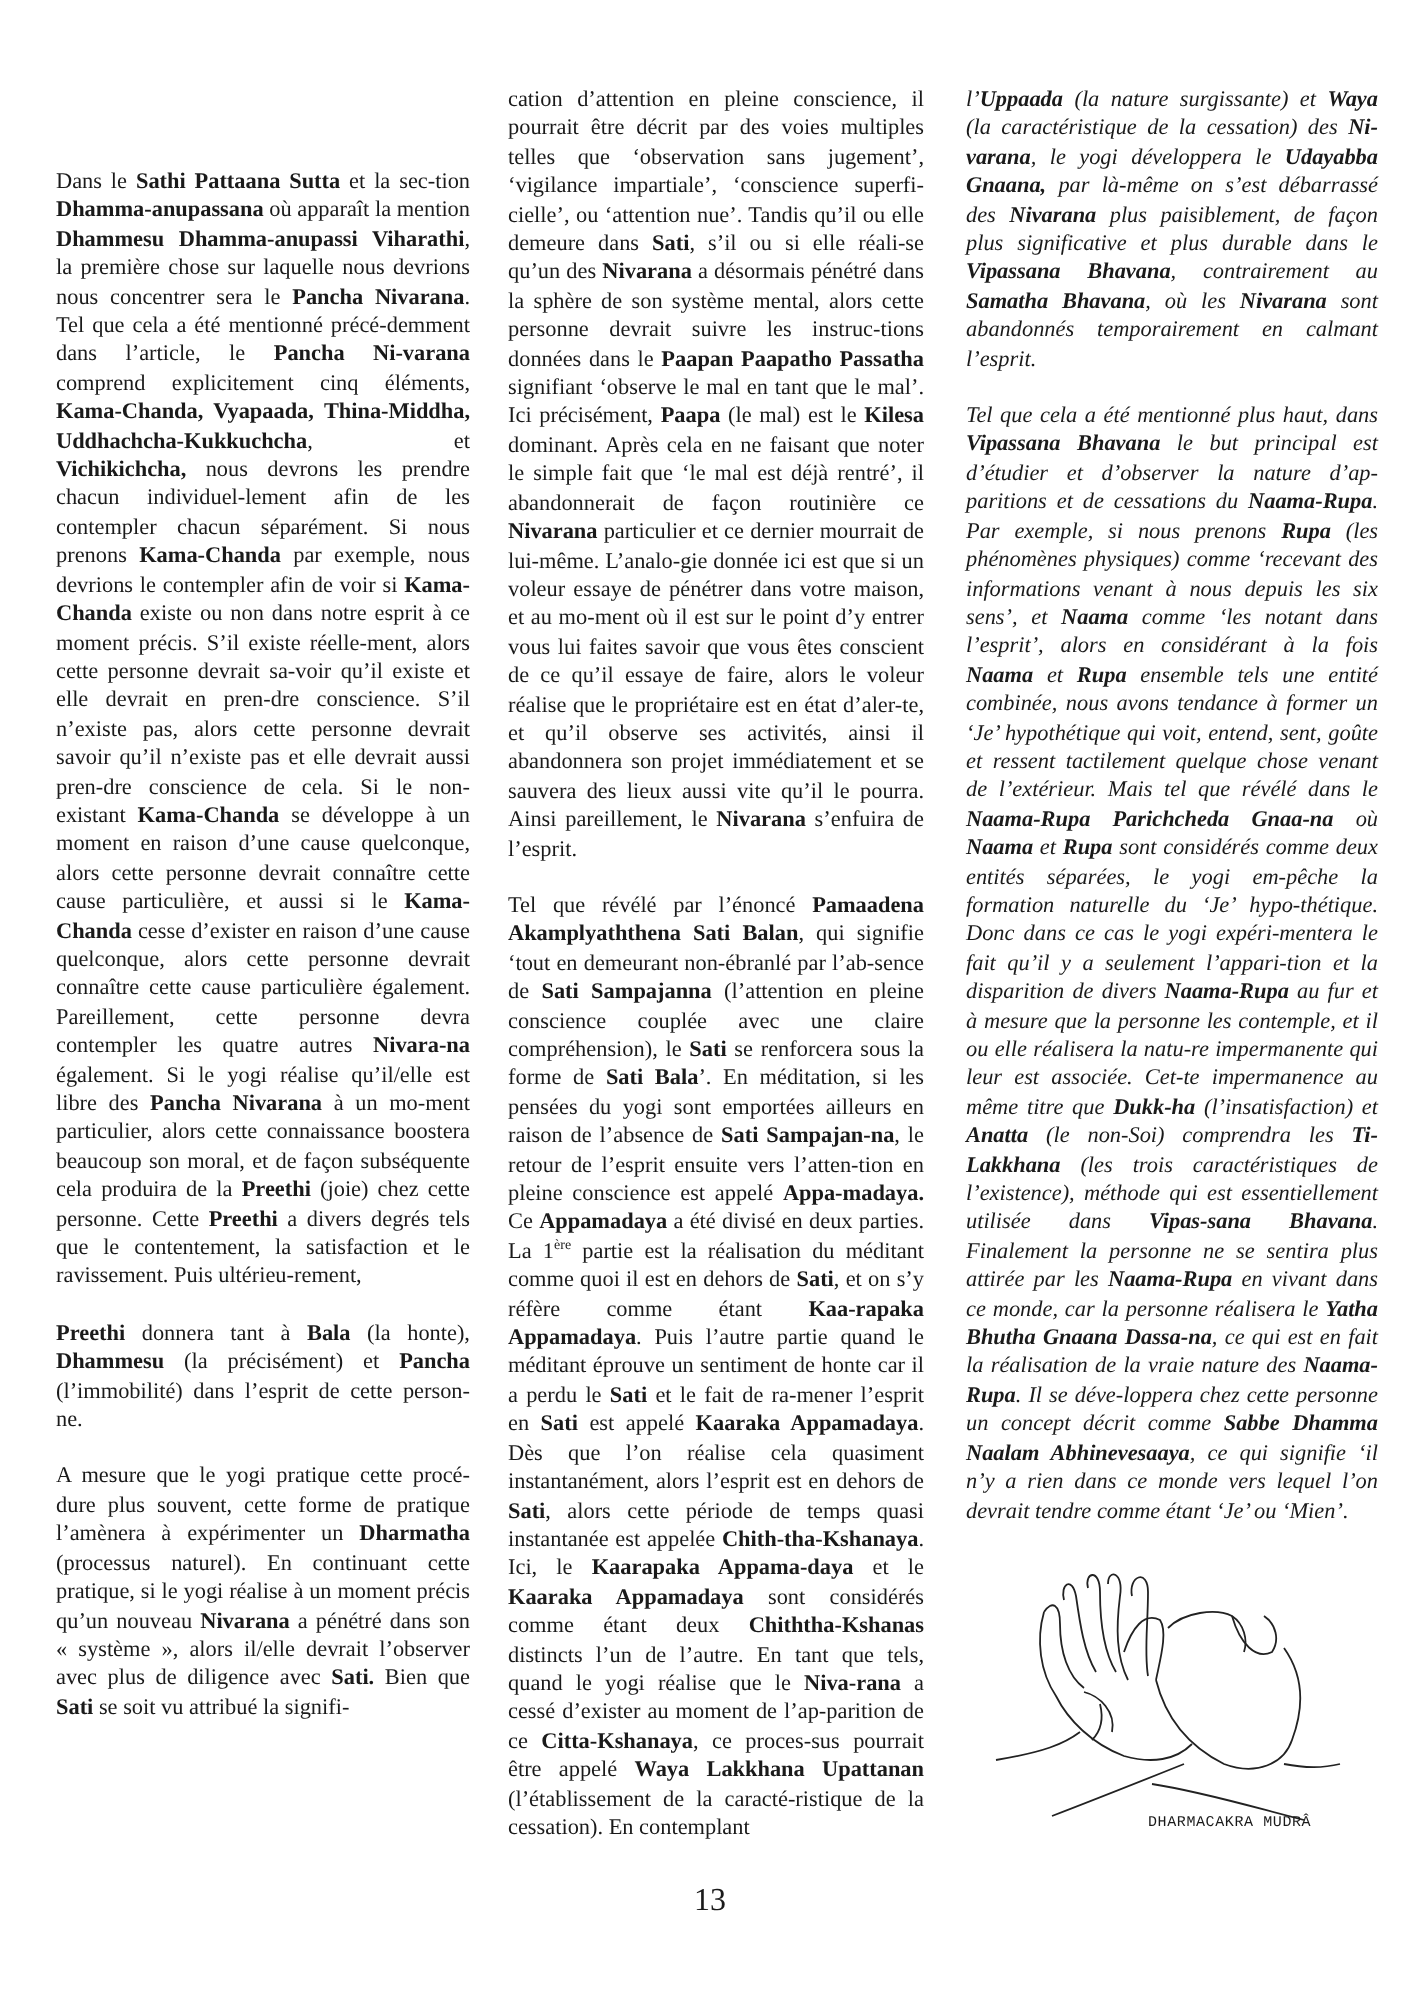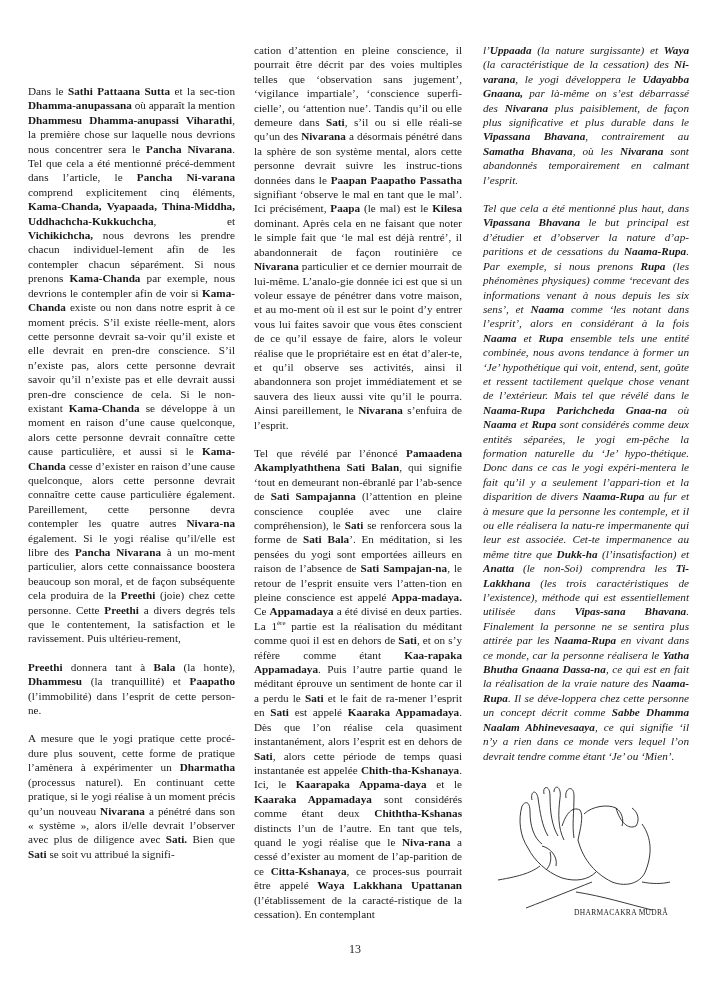--- a/index.html
+++ b/index.html
@@ -4,31 +4,31 @@
 <style>
   html, body { margin: 0; padding: 0; background: #ffffff; }
   body { width: 710px; height: 1000px; position: relative; overflow: hidden;
          font-family: "Liberation Serif", "DejaVu Serif", serif; color: #1a1a1a; }
   .col { position: absolute; font-size: 11.2px; line-height: 14.4px; text-align: justify; hyphens: manual; }
   .col p { margin: 0 0 14px 0; }
   #col1 { left: 28px; top: 84px; width: 207px; font-family: Liberation Serif, serif; }
   #col2 { left: 254px; top: 43px; width: 208px; }
   #col3 { left: 483px; top: 43px; width: 206px; font-style: italic; }
   sup { font-size: 7px; line-height: 0; font-family: Liberation Serif, serif; }
-  #page-number { position: absolute; left: 0; width: 710px; top: 942px; text-align: center; font-size: 12px; }
+  #page-number { position: absolute; left: 0; width: 710px; top: 942px; text-align: center; font-size: 16px; }
   #illustration { position: absolute; left: 492px; top: 786px; width: 200px; height: 150px; }
   #caption { position: absolute; left: 574px; top: 908px; font-size: 7.5px; letter-spacing: 0.3px;
-             font-family: Liberation Serif, serif; }
+             font-family: Liberation Mono, monospace; }
 </style>
 </head>
 <body>
 
 <div id="col1" class="col">
     <p><span class="seg">Dans le </span><b class="seg">Sathi Pattaana Sutta</b><span class="seg"> et la sec-tion </span><b class="seg">Dhamma-anupassana</b><span class="seg"> où apparaît la mention </span><b class="seg">Dhammesu Dhamma-anupassi Viharathi</b><span class="seg">, la première chose sur laquelle nous devrions nous concentrer sera le </span><b class="seg">Pancha Nivarana</b><span class="seg">. Tel que cela a été mentionné précé-demment dans l’article, le </span><b class="seg">Pancha Ni-varana</b><span class="seg"> comprend explicitement cinq éléments, </span><b class="seg">Kama-Chanda, Vyapaada, Thina-Middha, Uddhachcha-Kukkuchcha</b><span class="seg">, et </span><b class="seg">Vichikichcha,</b><span class="seg"> nous devrons les prendre chacun individuel-lement afin de les contempler chacun séparément. Si nous prenons </span><b class="seg">Kama-Chanda</b><span class="seg"> par exemple, nous devrions le contempler afin de voir si </span><b class="seg">Kama-Chanda</b><span class="seg"> existe ou non dans notre esprit à ce moment précis. S’il existe réelle-ment, alors cette personne devrait sa-voir qu’il existe et elle devrait en pren-dre conscience. S’il n’existe pas, alors cette personne devrait savoir qu’il n’existe pas et elle devrait aussi pren-dre conscience de cela. Si le non-existant </span><b class="seg">Kama-Chanda</b><span class="seg"> se développe à un moment en raison d’une cause quelconque, alors cette personne devrait connaître cette cause particulière, et aussi si le </span><b class="seg">Kama-Chanda</b><span class="seg"> cesse d’exister en raison d’une cause quelconque, alors cette personne devrait connaître cette cause particulière également. Pareillement, cette personne devra contempler les quatre autres </span><b class="seg">Nivara-na</b><span class="seg"> également. Si le yogi réalise qu’il/elle est libre des </span><b class="seg">Pancha Nivarana</b><span class="seg"> à un mo-ment particulier, alors cette connaissance boostera beaucoup son moral, et de façon subséquente cela produira de la </span><b class="seg">Preethi</b><span class="seg"> (joie) chez cette personne. Cette </span><b class="seg">Preethi</b><span class="seg"> a divers degrés tels que le contentement, la satisfaction et le ravissement. Puis ultérieu-rement,</span></p>
-    <p><b class="seg">Preethi</b><span class="seg"> donnera tant à </span><b class="seg">Bala</b><span class="seg"> (la honte), </span><b class="seg">Dhammesu</b><span class="seg"> (la tranquillité) et </span><b class="seg">Paapatho</b><span class="seg"> (l’immobilité) dans l’esprit de cette person-ne.</span></p>
+    <p><b class="seg">Preethi</b><span class="seg"> donnera tant à </span><b class="seg">Bala</b><span class="seg"> (la honte), </span><b class="seg">Dhammesu</b><span class="seg"> (la précisément) et </span><b class="seg">Pancha</b><span class="seg"> (l’immobilité) dans l’esprit de cette person-ne.</span></p>
     <p><span class="seg">A mesure que le yogi pratique cette procé-dure plus souvent, cette forme de pratique l’amènera à expérimenter un </span><b class="seg">Dharmatha</b><span class="seg"> (processus naturel). En continuant cette pratique, si le yogi réalise à un moment précis qu’un nouveau </span><b class="seg">Nivarana</b><span class="seg"> a pénétré dans son « système », alors il/elle devrait l’observer avec plus de diligence avec </span><b class="seg">Sati.</b><span class="seg"> Bien que </span><b class="seg">Sati</b><span class="seg"> se soit vu attribué la signifi-</span></p>
   </div>
 <div id="col2" class="col">
     <p><span class="seg">cation d’attention en pleine conscience, il pourrait être décrit par des voies multiples telles que ‘observation sans jugement’, ‘vigilance impartiale’, ‘conscience superfi-cielle’, ou ‘attention nue’. Tandis qu’il ou elle demeure dans </span><b class="seg">Sati</b><span class="seg">, s’il ou si elle réali-se qu’un des </span><b class="seg">Nivarana</b><span class="seg"> a désormais pénétré dans la sphère de son système mental, alors cette personne devrait suivre les instruc-tions données dans le </span><b class="seg">Paapan Paapatho Passatha</b><span class="seg"> signifiant ‘observe le mal en tant que le mal’. Ici précisément, </span><b class="seg">Paapa</b><span class="seg"> (le mal) est le </span><b class="seg">Kilesa</b><span class="seg"> dominant. Après cela en ne faisant que noter le simple fait que ‘le mal est déjà rentré’, il abandonnerait de façon routinière ce </span><b class="seg">Nivarana</b><span class="seg"> particulier et ce dernier mourrait de lui-même. L’analo-gie donnée ici est que si un voleur essaye de pénétrer dans votre maison, et au mo-ment où il est sur le point d’y entrer vous lui faites savoir que vous êtes conscient de ce qu’il essaye de faire, alors le voleur réalise que le propriétaire est en état d’aler-te, et qu’il observe ses activités, ainsi il abandonnera son projet immédiatement et se sauvera des lieux aussi vite qu’il le pourra. Ainsi pareillement, le </span><b class="seg">Nivarana</b><span class="seg"> s’enfuira de l’esprit.</span></p>
     <p><span class="seg">Tel que révélé par l’énoncé </span><b class="seg">Pamaadena Akamplyaththena Sati Balan</b><span class="seg">, qui signifie ‘tout en demeurant non-ébranlé par l’ab-sence de </span><b class="seg">Sati Sampajanna</b><span class="seg"> (l’attention en pleine conscience couplée avec une claire compréhension), le </span><b class="seg">Sati</b><span class="seg"> se renforcera sous la forme de </span><b class="seg">Sati Bala</b><span class="seg">’. En méditation, si les pensées du yogi sont emportées ailleurs en raison de l’absence de </span><b class="seg">Sati Sampajan-na</b><span class="seg">, le retour de l’esprit ensuite vers l’atten-tion en pleine conscience est appelé </span><b class="seg">Appa-madaya.</b><span class="seg"> Ce </span><b class="seg">Appamadaya</b><span class="seg"> a été divisé en deux parties. La 1</span><sup class="seg">ère</sup><span class="seg"> partie est la réalisation du méditant comme quoi il est en dehors de </span><b class="seg">Sati</b><span class="seg">, et on s’y réfère comme étant </span><b class="seg">Kaa-rapaka Appamadaya</b><span class="seg">. Puis l’autre partie quand le méditant éprouve un sentiment de honte car il a perdu le </span><b class="seg">Sati</b><span class="seg"> et le fait de ra-mener l’esprit en </span><b class="seg">Sati</b><span class="seg"> est appelé </span><b class="seg">Kaaraka Appamadaya</b><span class="seg">. Dès que l’on réalise cela quasiment instantanément, alors l’esprit est en dehors de </span><b class="seg">Sati</b><span class="seg">, alors cette période de temps quasi instantanée est appelée </span><b class="seg">Chith-tha-Kshanaya</b><span class="seg">. Ici, le </span><b class="seg">Kaarapaka Appama-daya</b><span class="seg"> et le </span><b class="seg">Kaaraka Appamadaya</b><span class="seg"> sont considérés comme étant deux </span><b class="seg">Chiththa-Kshanas</b><span class="seg"> distincts l’un de l’autre. En tant que tels, quand le yogi réalise que le </span><b class="seg">Niva-rana</b><span class="seg"> a cessé d’exister au moment de l’ap-parition de ce </span><b class="seg">Citta-Kshanaya</b><span class="seg">, ce proces-sus pourrait être appelé </span><b class="seg">Waya Lakkhana Upattanan</b><span class="seg"> (l’établissement de la caracté-ristique de la cessation). En contemplant</span></p>
   </div>
 <div id="col3" class="col">
     <p><span class="seg">l’</span><b class="seg">Uppaada</b><span class="seg"> (la nature surgissante) et </span><b class="seg">Waya</b><span class="seg"> (la caractéristique de la cessation) des </span><b class="seg">Ni-varana</b><span class="seg">, le yogi développera le </span><b class="seg">Udayabba Gnaana,</b><span class="seg"> par là-même on s’est débarrassé des </span><b class="seg">Nivarana</b><span class="seg"> plus paisiblement, de façon plus significative et plus durable dans le </span><b class="seg">Vipassana Bhavana</b><span class="seg">, contrairement au </span><b class="seg">Samatha Bhavana</b><span class="seg">, où les </span><b class="seg">Nivarana</b><span class="seg"> sont abandonnés temporairement en calmant l’esprit.</span></p>
     <p><span class="seg">Tel que cela a été mentionné plus haut, dans </span><b class="seg">Vipassana Bhavana</b><span class="seg"> le but principal est d’étudier et d’observer la nature d’ap-paritions et de cessations du </span><b class="seg">Naama-Rupa</b><span class="seg">. Par exemple, si nous prenons </span><b class="seg">Rupa</b><span class="seg"> (les phénomènes physiques) comme ‘recevant des informations venant à nous depuis les six sens’, et </span><b class="seg">Naama</b><span class="seg"> comme ‘les notant dans l’esprit’, alors en considérant à la fois </span><b class="seg">Naama</b><span class="seg"> et </span><b class="seg">Rupa</b><span class="seg"> ensemble tels une entité combinée, nous avons tendance à former un ‘Je’ hypothétique qui voit, entend, sent, goûte et ressent tactilement quelque chose venant de l’extérieur. Mais tel que révélé dans le </span><b class="seg">Naama-Rupa Parichcheda Gnaa-na</b><span class="seg"> où </span><b class="seg">Naama</b><span class="seg"> et </span><b class="seg">Rupa</b><span class="seg"> sont considérés comme deux entités séparées, le yogi em-pêche la formation naturelle du ‘Je’ hypo-thétique. Donc dans ce cas le yogi expéri-mentera le fait qu’il y a seulement l’appari-tion et la disparition de divers </span><b class="seg">Naama-Rupa</b><span class="seg"> au fur et à mesure que la personne les contemple, et il ou elle réalisera la natu-re impermanente qui leur est associée. Cet-te impermanence au même titre que </span><b class="seg">Dukk-ha</b><span class="seg"> (l’insatisfaction) et </span><b class="seg">Anatta</b><span class="seg"> (le non-Soi) comprendra les </span><b class="seg">Ti-Lakkhana</b><span class="seg"> (les trois caractéristiques de l’existence), méthode qui est essentiellement utilisée dans </span><b class="seg">Vipas-sana Bhavana</b><span class="seg">. Finalement la personne ne se sentira plus attirée par les </span><b class="seg">Naama-Rupa</b><span class="seg"> en vivant dans ce monde, car la personne réalisera le </span><b class="seg">Yatha Bhutha Gnaana Dassa-na</b><span class="seg">, ce qui est en fait la réalisation de la vraie nature des </span><b class="seg">Naama-Rupa</b><span class="seg">. Il se déve-loppera chez cette personne un concept décrit comme </span><b class="seg">Sabbe Dhamma Naalam Abhinevesaaya</b><span class="seg">, ce qui signifie ‘il n’y a rien dans ce monde vers lequel l’on devrait tendre comme étant ‘Je’ ou ‘Mien’.</span></p>
   </div>

